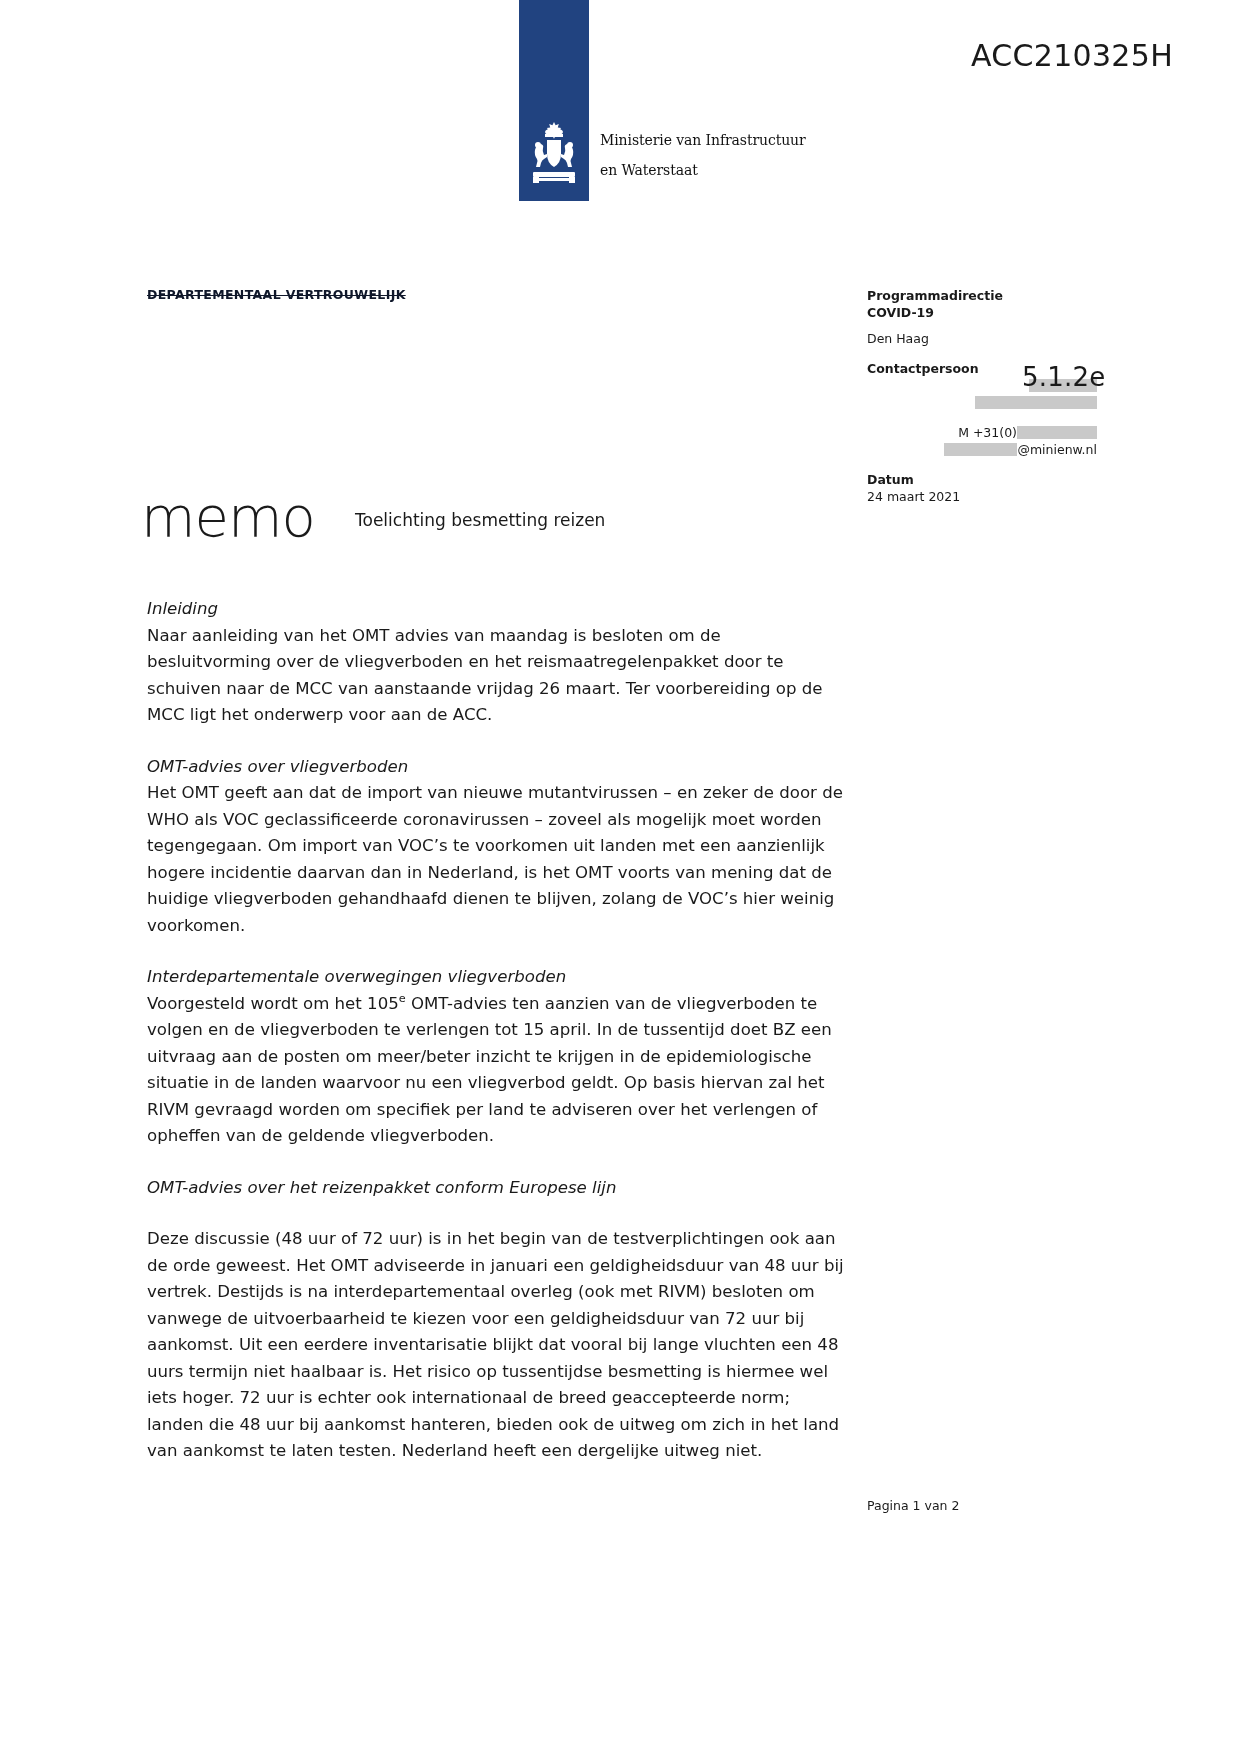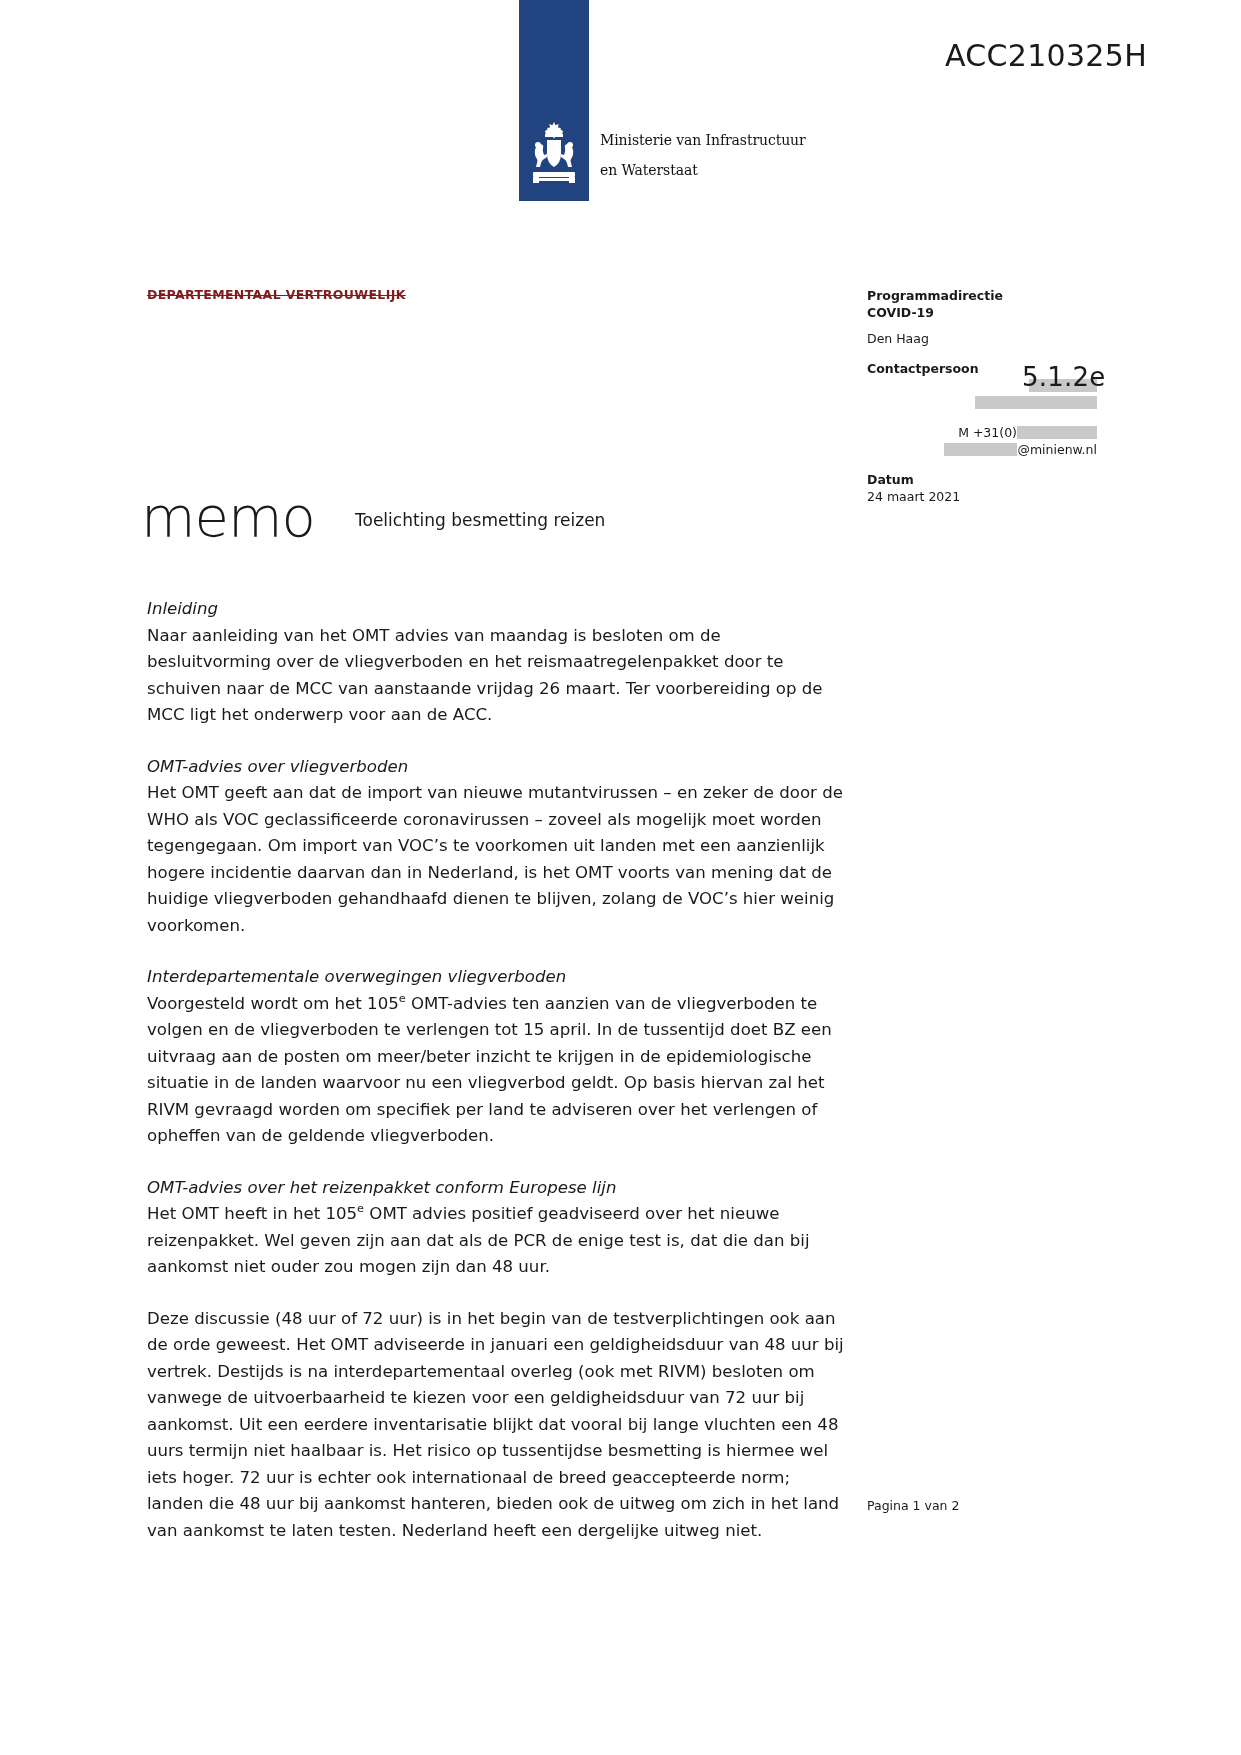--- a/index.html
+++ b/index.html
@@ -38,38 +38,38 @@
     top: 125px;
     font-family: "DejaVu Serif", serif;
     font-size: 14px;
     line-height: 30px;
     color: #111111;
     letter-spacing: -0.1px;
     white-space: pre-line;
   }
   .doc-code {
     position: absolute;
-    right: 94px;
+    right: 68px;
     top: 38px;
     font-size: 30px;
     letter-spacing: 0.3px;
     color: #1a1a1a;
   }
 
   
   .classification {
     position: absolute;
     left: 147px;
     top: 287px;
     font-size: 12.5px;
     font-weight: bold;
     letter-spacing: 0.35px;
     text-decoration: line-through;
     text-decoration-thickness: 1.2px;
-    color: #7f1d1d;
+    color: #0f172a;
   }
 
   
   .meta {
     position: absolute;
     left: 867px;
     top: 287px;
     width: 230px;
     font-size: 12.5px;
     line-height: 17px;
@@ -239,21 +239,20 @@
     <p>Het OMT geeft aan dat de import van nieuwe mutantvirussen – en zeker de door de WHO als VOC geclassificeerde coronavirussen – zoveel als mogelijk moet worden tegengegaan. Om import van VOC’s te voorkomen uit landen met een aanzienlijk hogere incidentie daarvan dan in Nederland, is het OMT voorts van mening dat de huidige vliegverboden gehandhaafd dienen te blijven, zolang de VOC’s hier weinig voorkomen.</p>
   </div>
 
   <div class="sec">
     <h2>Interdepartementale overwegingen vliegverboden</h2>
     <p><span>Voorgesteld wordt om het 105</span><sup>e</sup><span> OMT-advies ten aanzien van de vliegverboden te volgen en de vliegverboden te verlengen tot 15 april. In de tussentijd doet BZ een uitvraag aan de posten om meer/beter inzicht te krijgen in de epidemiologische situatie in de landen waarvoor nu een vliegverbod geldt. Op basis hiervan zal het RIVM gevraagd worden om specifiek per land te adviseren over het verlengen of opheffen van de geldende vliegverboden.</span></p>
   </div>
 
   <div class="sec">
     <h2>OMT-advies over het reizenpakket conform Europese lijn</h2>
-    <p><span>Het OMT heeft in het 105</span><sup>e</sup><span> OMT advies positief geadviseerd over het nieuwe reizenpakket. Wel geven zijn aan  dat als de PCR de enige test is, dat die dan bij aankomst niet ouder zou mogen zijn dan 48 uur.</span></p>
   </div>
 
   <div class="sec">
     <p>Deze discussie (48 uur of 72 uur) is in het begin van de testverplichtingen ook aan de orde geweest. Het OMT adviseerde in januari een geldigheidsduur van 48 uur bij vertrek. Destijds is na interdepartementaal overleg (ook met RIVM) besloten om vanwege de uitvoerbaarheid te kiezen voor een geldigheidsduur van 72 uur bij aankomst. Uit een eerdere inventarisatie blijkt dat vooral bij lange vluchten een 48 uurs termijn niet haalbaar is. Het risico op tussentijdse besmetting is hiermee wel iets hoger. 72 uur is echter ook internationaal de breed geaccepteerde norm; landen die 48 uur bij aankomst hanteren, bieden ook de uitweg om zich in het land van aankomst te laten testen. Nederland heeft een dergelijke uitweg niet.</p>
   </div>
 
 </div>
 
 <div class="footer">Pagina 1 van 2</div>
 

